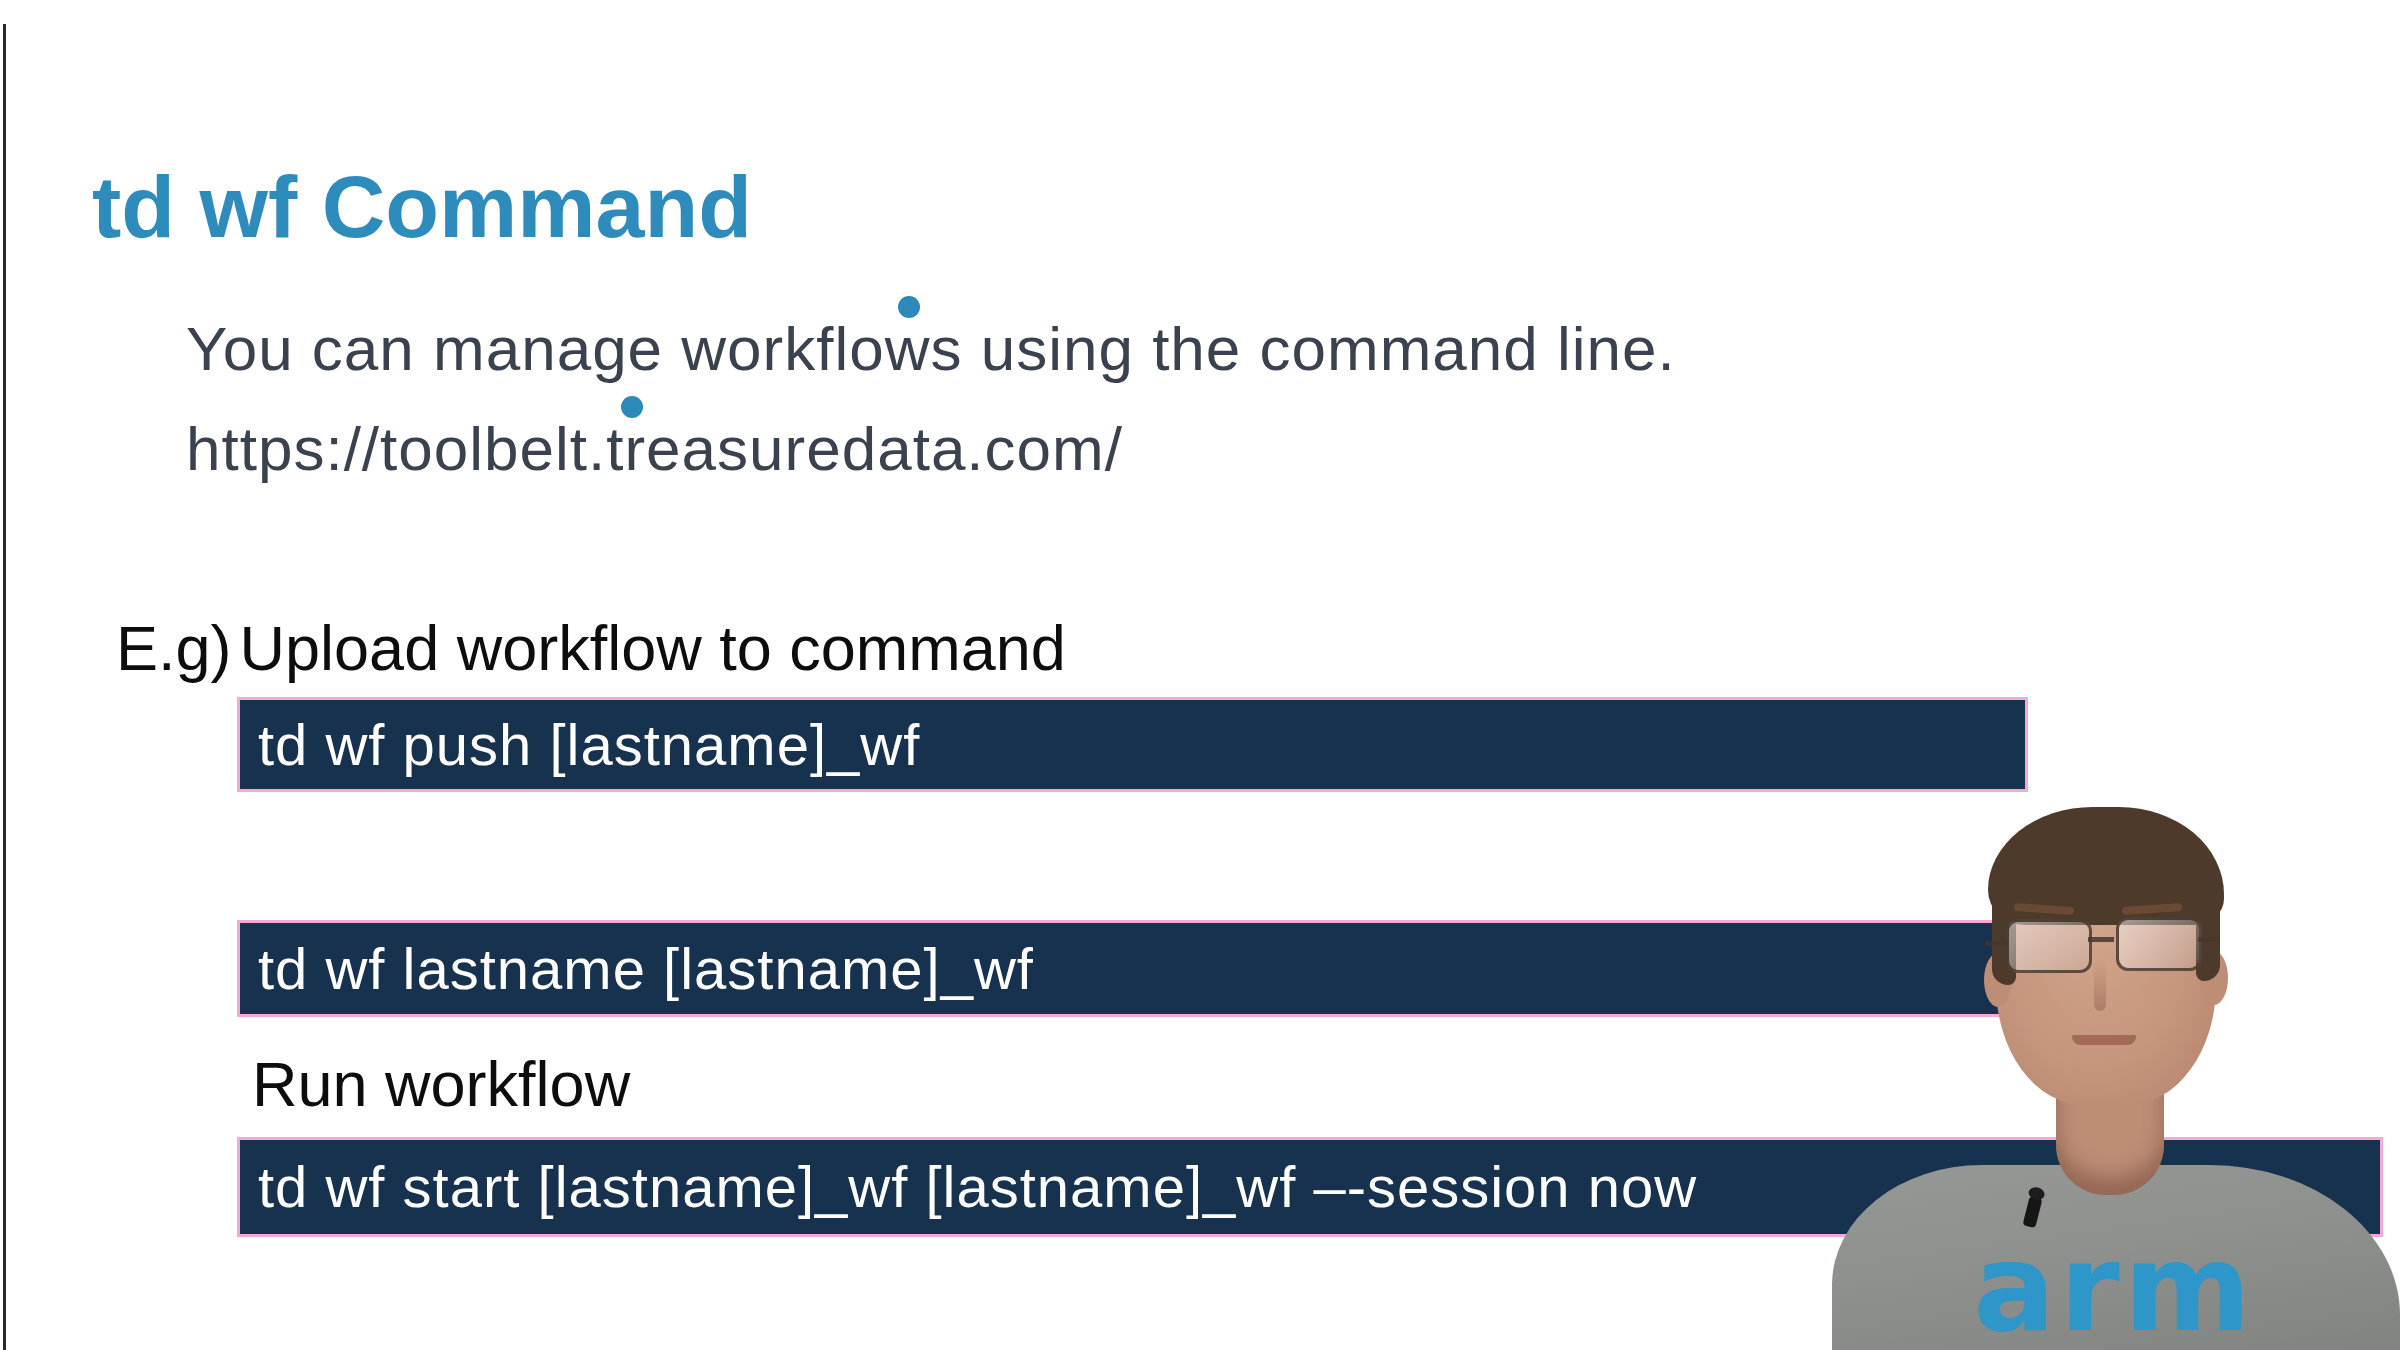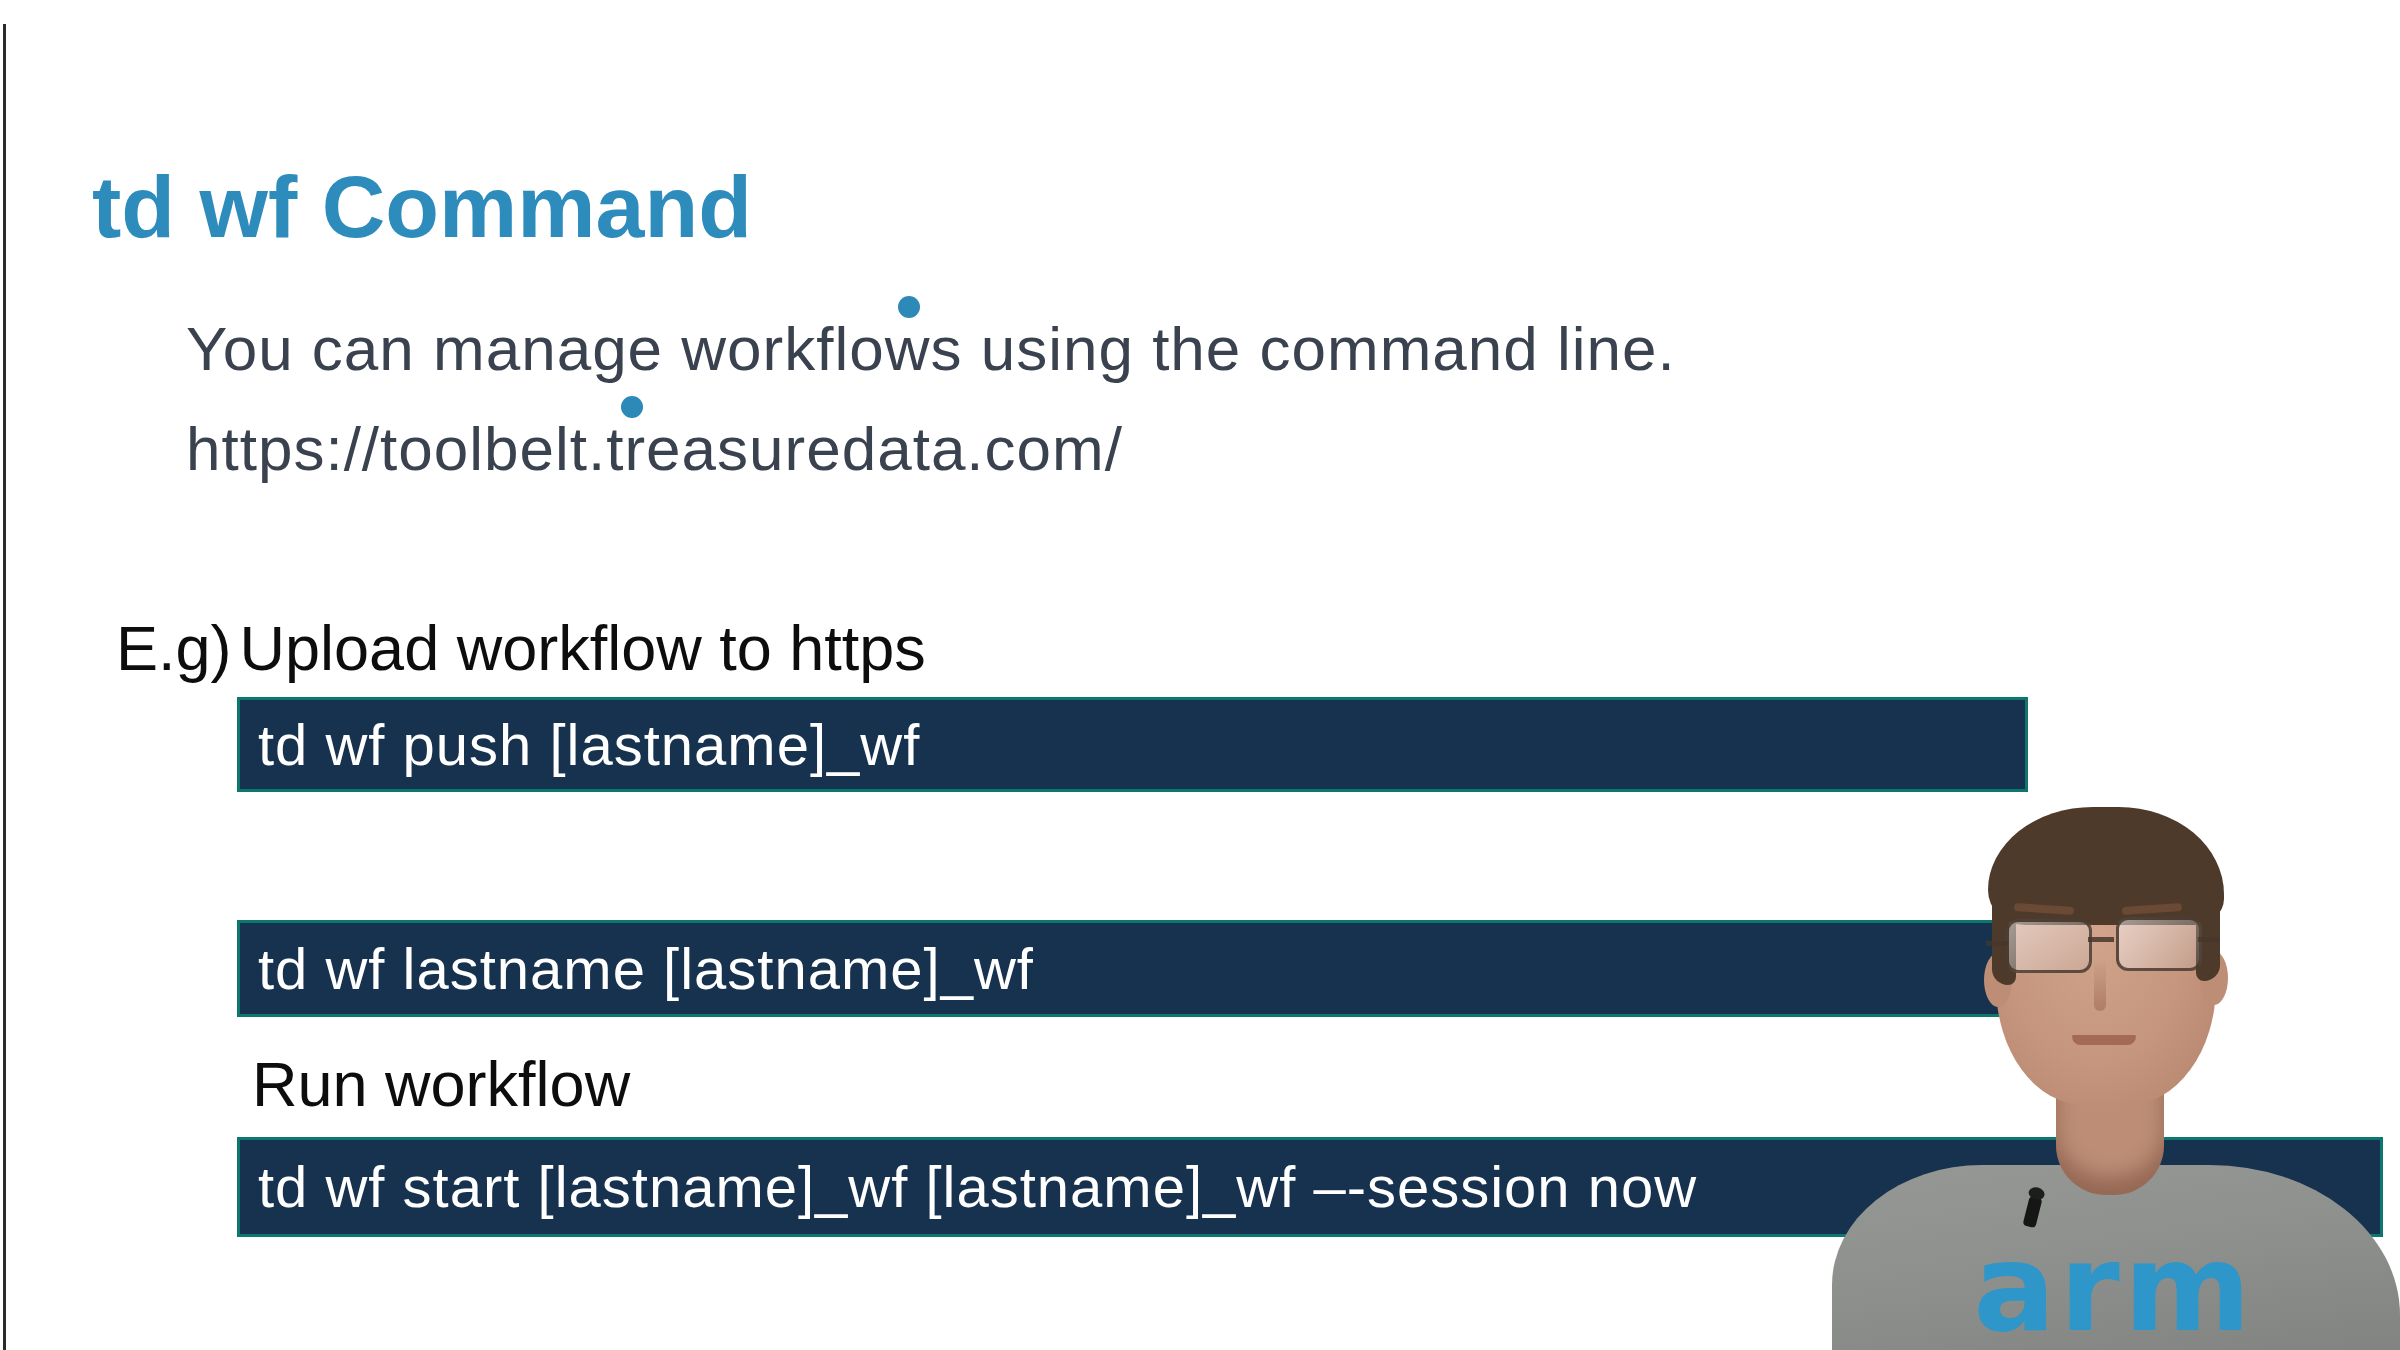--- a/index.html
+++ b/index.html
@@ -46,21 +46,21 @@
   .eg-prefix{margin-right:8px;}
   .cmd-label{
     position:absolute;left:252px;
     font-size:63px;color:var(--label-text,#0d0d0d);line-height:1.15;white-space:nowrap;
   }
   .cmd-label.l2{top:816px;}
   .cmd-label.l3{top:1024px;}
   .cmd-box{
     position:absolute;left:237px;
     background:var(--command-bg,#16324e);
-    border:3px solid #0f766e;
+    border:3px solid #f9a8d4;
     box-sizing:border-box;
     display:flex;align-items:center;
     padding-left:18px;
     z-index:1;
   }
   .cmd-box.c1{top:673px;width:1791px;height:95px;}
   .cmd-box.c2{top:896px;width:1791px;height:97px;}
   .cmd-box.c3{top:1113px;width:2146px;height:100px;}
   .cmd-text{
     font-size:58px;color:var(--command-text,#ffffff);
@@ -150,21 +150,21 @@
   <div class="bullet-row b1">
     <span class="bullet-dot"></span>
     <span class="bullet-text">You can manage workflows using the command line.</span>
   </div>
   <div class="bullet-row b2">
     <span class="bullet-dot"></span>
     <span class="bullet-text">https://toolbelt.treasuredata.com/</span>
   </div>
 
   <div class="eg-row">
-    <span class="eg-prefix">E.g)</span><span>Upload workflow to https</span>
+    <span class="eg-prefix">E.g)</span><span>Upload workflow to command</span>
   </div>
 
   <div class="cmd-box c1">
     <span class="cmd-text">td wf push [lastname]_wf</span>
   </div>
 
   <div class="cmd-box c2">
     <span class="cmd-text">td wf lastname [lastname]_wf</span>
   </div>
 

